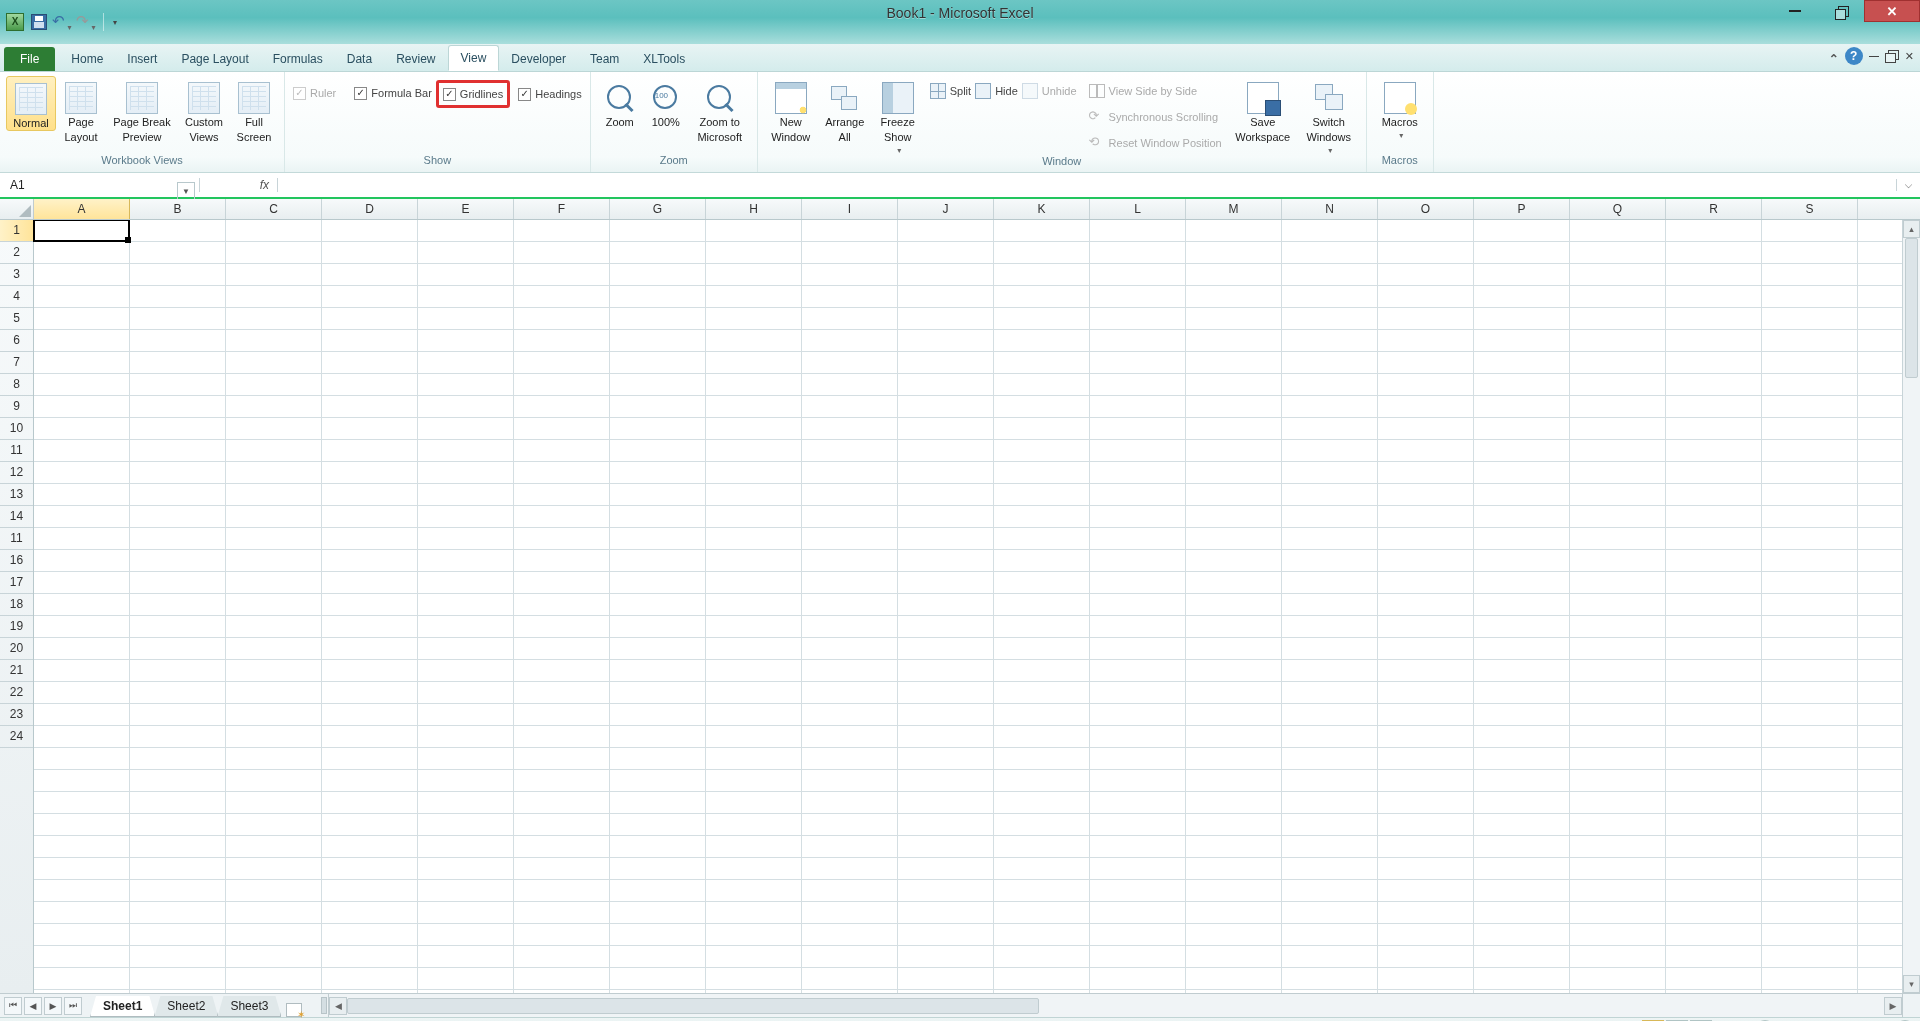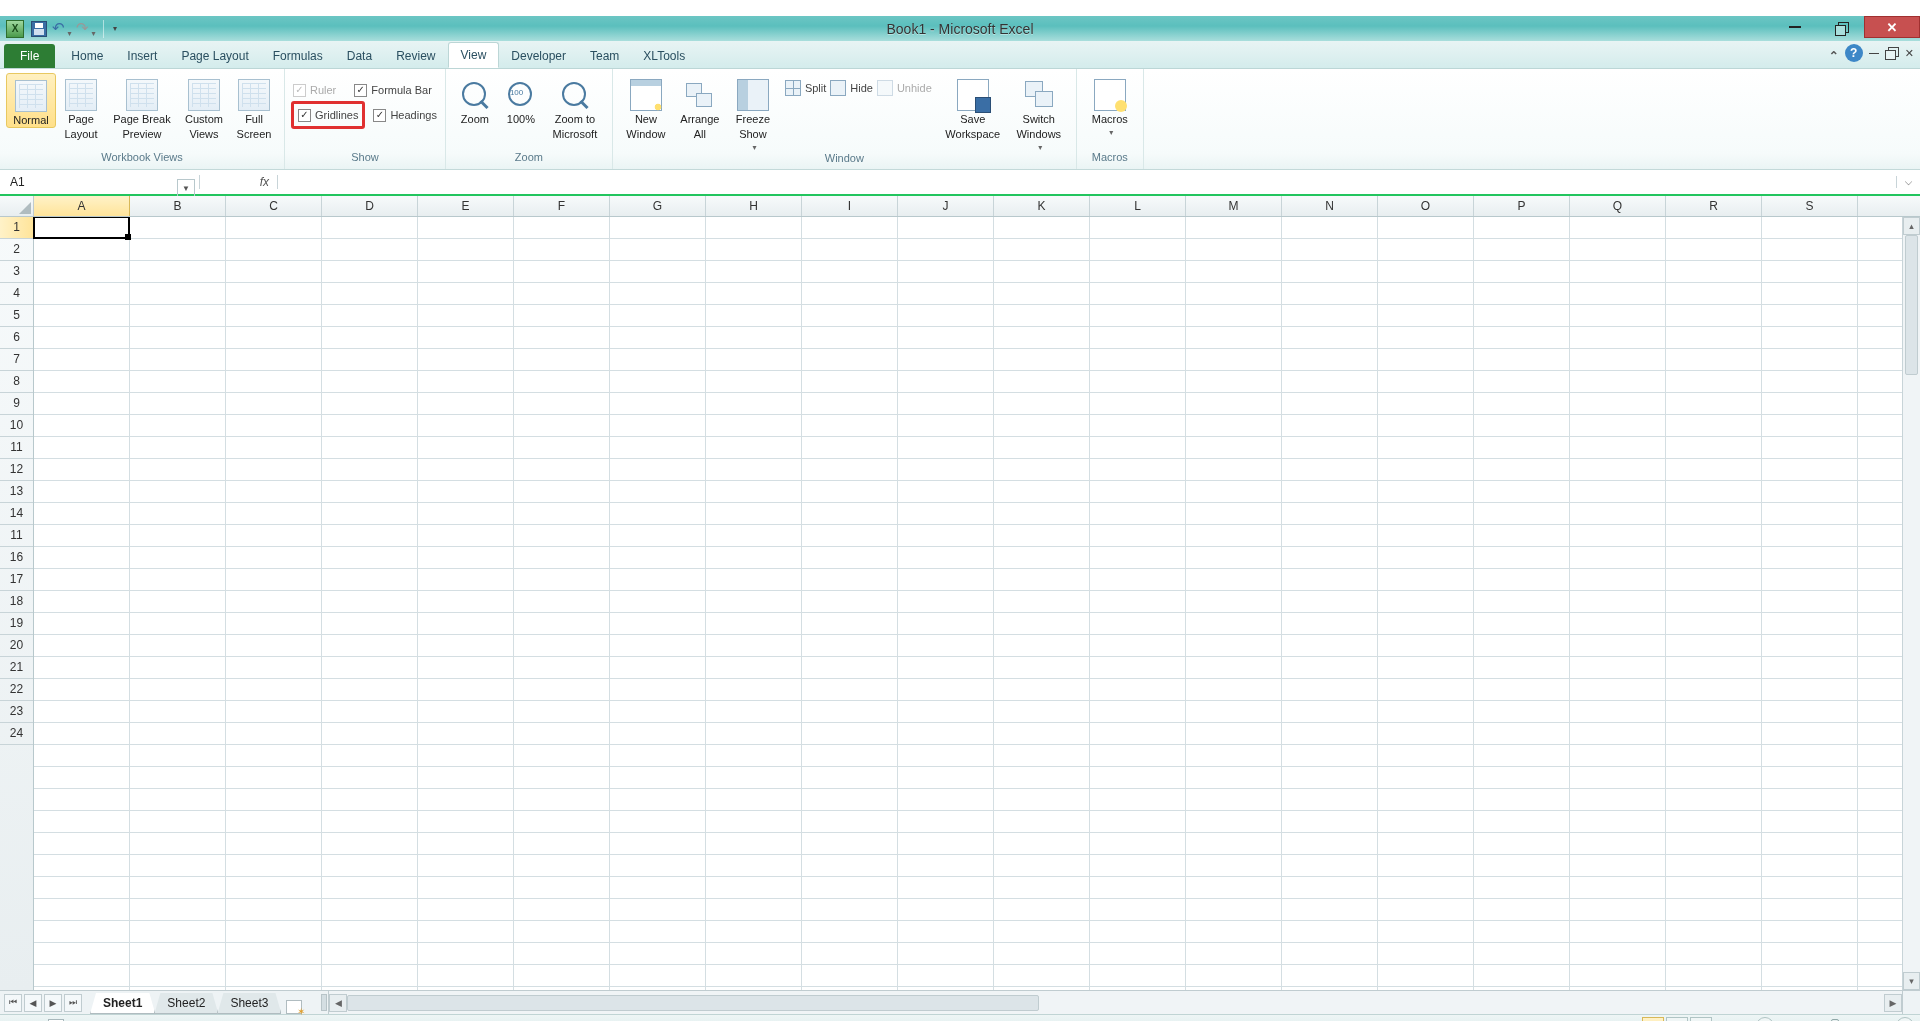--- a/index.html
+++ b/index.html
@@ -1,18 +1,18 @@
 <!DOCTYPE html>
 <html><head>
 <meta charset="utf-8">
 <style>
   html,body{margin:0;padding:0;width:1920px;height:1021px;font-family:"Segoe UI",Tahoma,sans-serif;font-size:12px;color:#222;overflow:hidden;background:#fff;}
   *{box-sizing:border-box;}
   
-  .titlebar{height:25px;background:linear-gradient(to bottom,#6cc6c4 0%,#5bbfbd 40%,#a9dedc 100%);display:flex;align-items:center;position:relative;margin-top:16px;}
+  .titlebar{height:44px;background:linear-gradient(to bottom,#6cc6c4 0%,#5bbfbd 40%,#a9dedc 100%);display:flex;align-items:center;position:relative;}
   .qat{display:flex;align-items:center;gap:2px;padding-left:4px;}
   .q-btn{width:22px;height:22px;display:flex;align-items:center;justify-content:center;}
   .excel-logo{width:18px;height:18px;border:1px solid #2e6e2e;background:linear-gradient(to bottom,#9fd89f,#4a9a4a);position:relative;}
   .excel-logo::after{content:"X";position:absolute;inset:0;color:#1b4d1b;font-weight:bold;font-size:10px;text-align:center;line-height:16px;}
   .save-ic{width:16px;height:16px;background:#3a6ea5;border:1px solid #2a4e75;position:relative;}
   .save-ic::before{content:"";position:absolute;top:1px;left:3px;width:8px;height:5px;background:#fff;}
   .save-ic::after{content:"";position:absolute;bottom:1px;left:2px;width:10px;height:6px;background:#d0e0f0;}
   .undo-ic,.redo-ic{width:16px;height:14px;position:relative;}
   .undo-ic::before{content:"↶";color:#3a6ea5;font-size:15px;line-height:10px;}
   .redo-ic::before{content:"↷";color:#999;font-size:15px;line-height:10px;}
@@ -244,21 +244,21 @@
       <div class="big-btn" style="width:48px">
         <div class="ic ic-sheet"></div>
         <span>Full</span>
         <span>Screen</span>
       </div>
     </div>
     <div class="group-label">Workbook Views</div>
   </div>
 
   <div class="group">
-    <div class="group-body" style="flex-direction:column;gap:2px;padding-top:10px;">
+    <div class="group-body" style="flex-direction:row;gap:2px;padding-top:10px;">
       <div style="display:flex;gap:14px;">
         <label class="chk-row disabled">
           <span class="chk disabled on"></span>
           <span>Ruler</span>
         </label>
         <label class="chk-row">
           <span class="chk on"></span>
           <span>Formula Bar</span>
         </label>
       </div>
@@ -321,20 +321,34 @@
             <div class="small-ic ic-split"></div>
             <span>Split</span>
           </div>
         <div class="small-row">
             <div class="small-ic ic-hide"></div>
             <span>Hide</span>
           </div>
         <div class="small-row disabled">
             <div class="small-ic ic-hide" style="opacity:.4"></div>
             <span>Unhide</span>
+          </div>
+      </div>
+      <div style="display:flex;flex-direction:column;gap:4px;padding:4px 6px 0;">
+        <div class="small-row disabled">
+            <div class="small-ic ic-sidebyside"></div>
+            <span>View Side by Side</span>
+          </div>
+        <div class="small-row disabled">
+            <div class="small-ic ic-sync"></div>
+            <span>Synchronous Scrolling</span>
+          </div>
+        <div class="small-row disabled">
+            <div class="small-ic ic-reset"></div>
+            <span>Reset Window Position</span>
           </div>
       </div>
       <div class="big-btn" style="width:70px">
         <div class="ic ic-save-wk"></div>
         <span>Save</span>
         <span>Workspace</span>
       </div>
       <div class="big-btn dd-small" style="width:62px">
         <div class="ic ic-switch"></div>
         <span>Switch</span>

